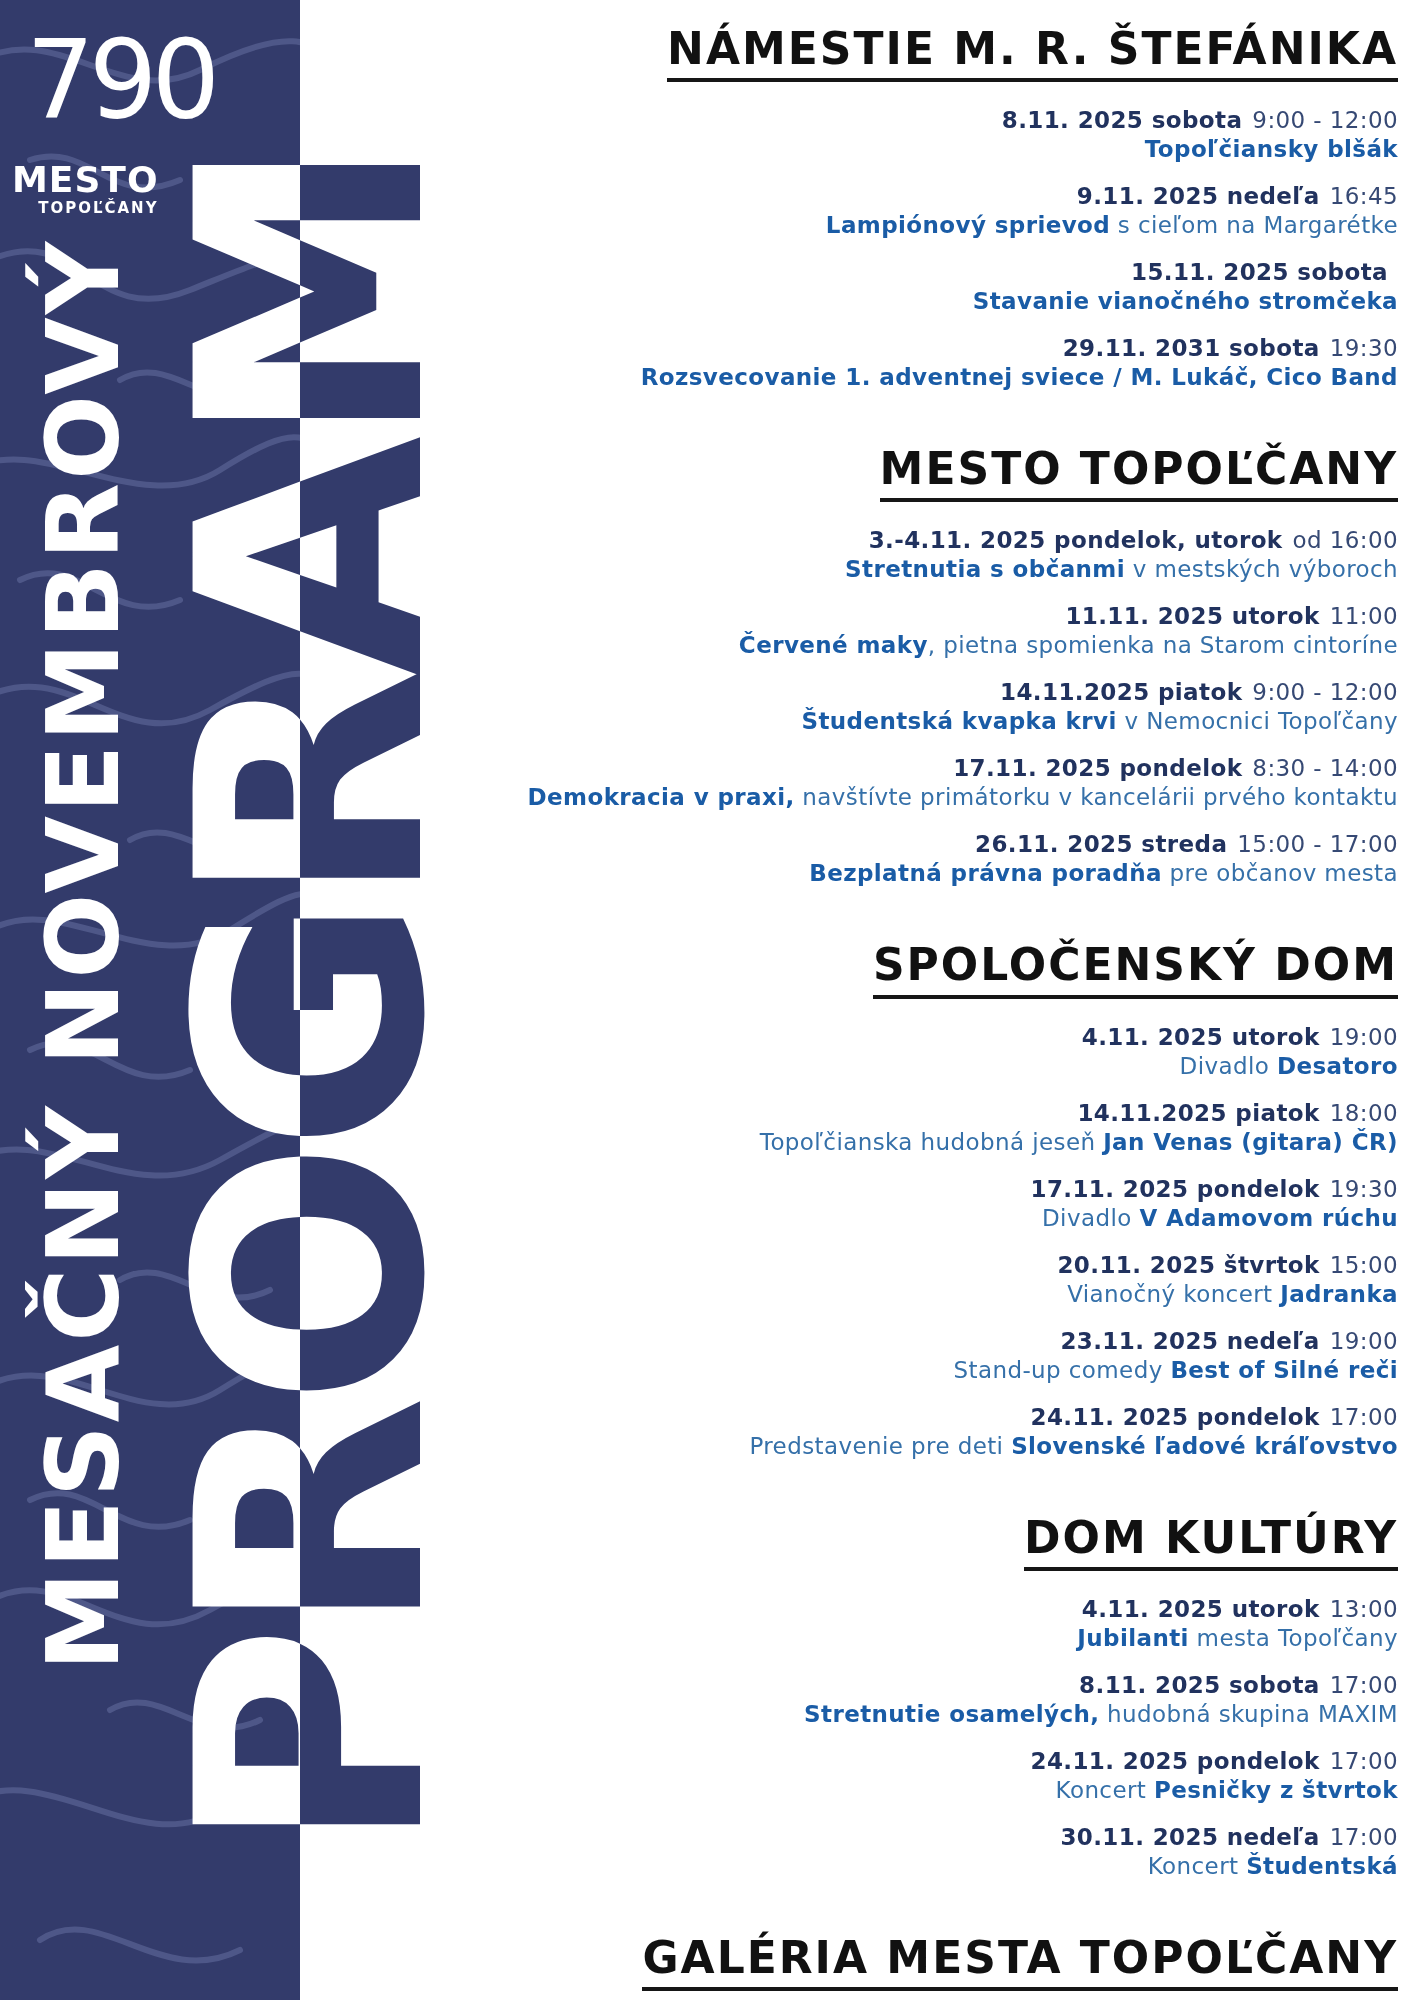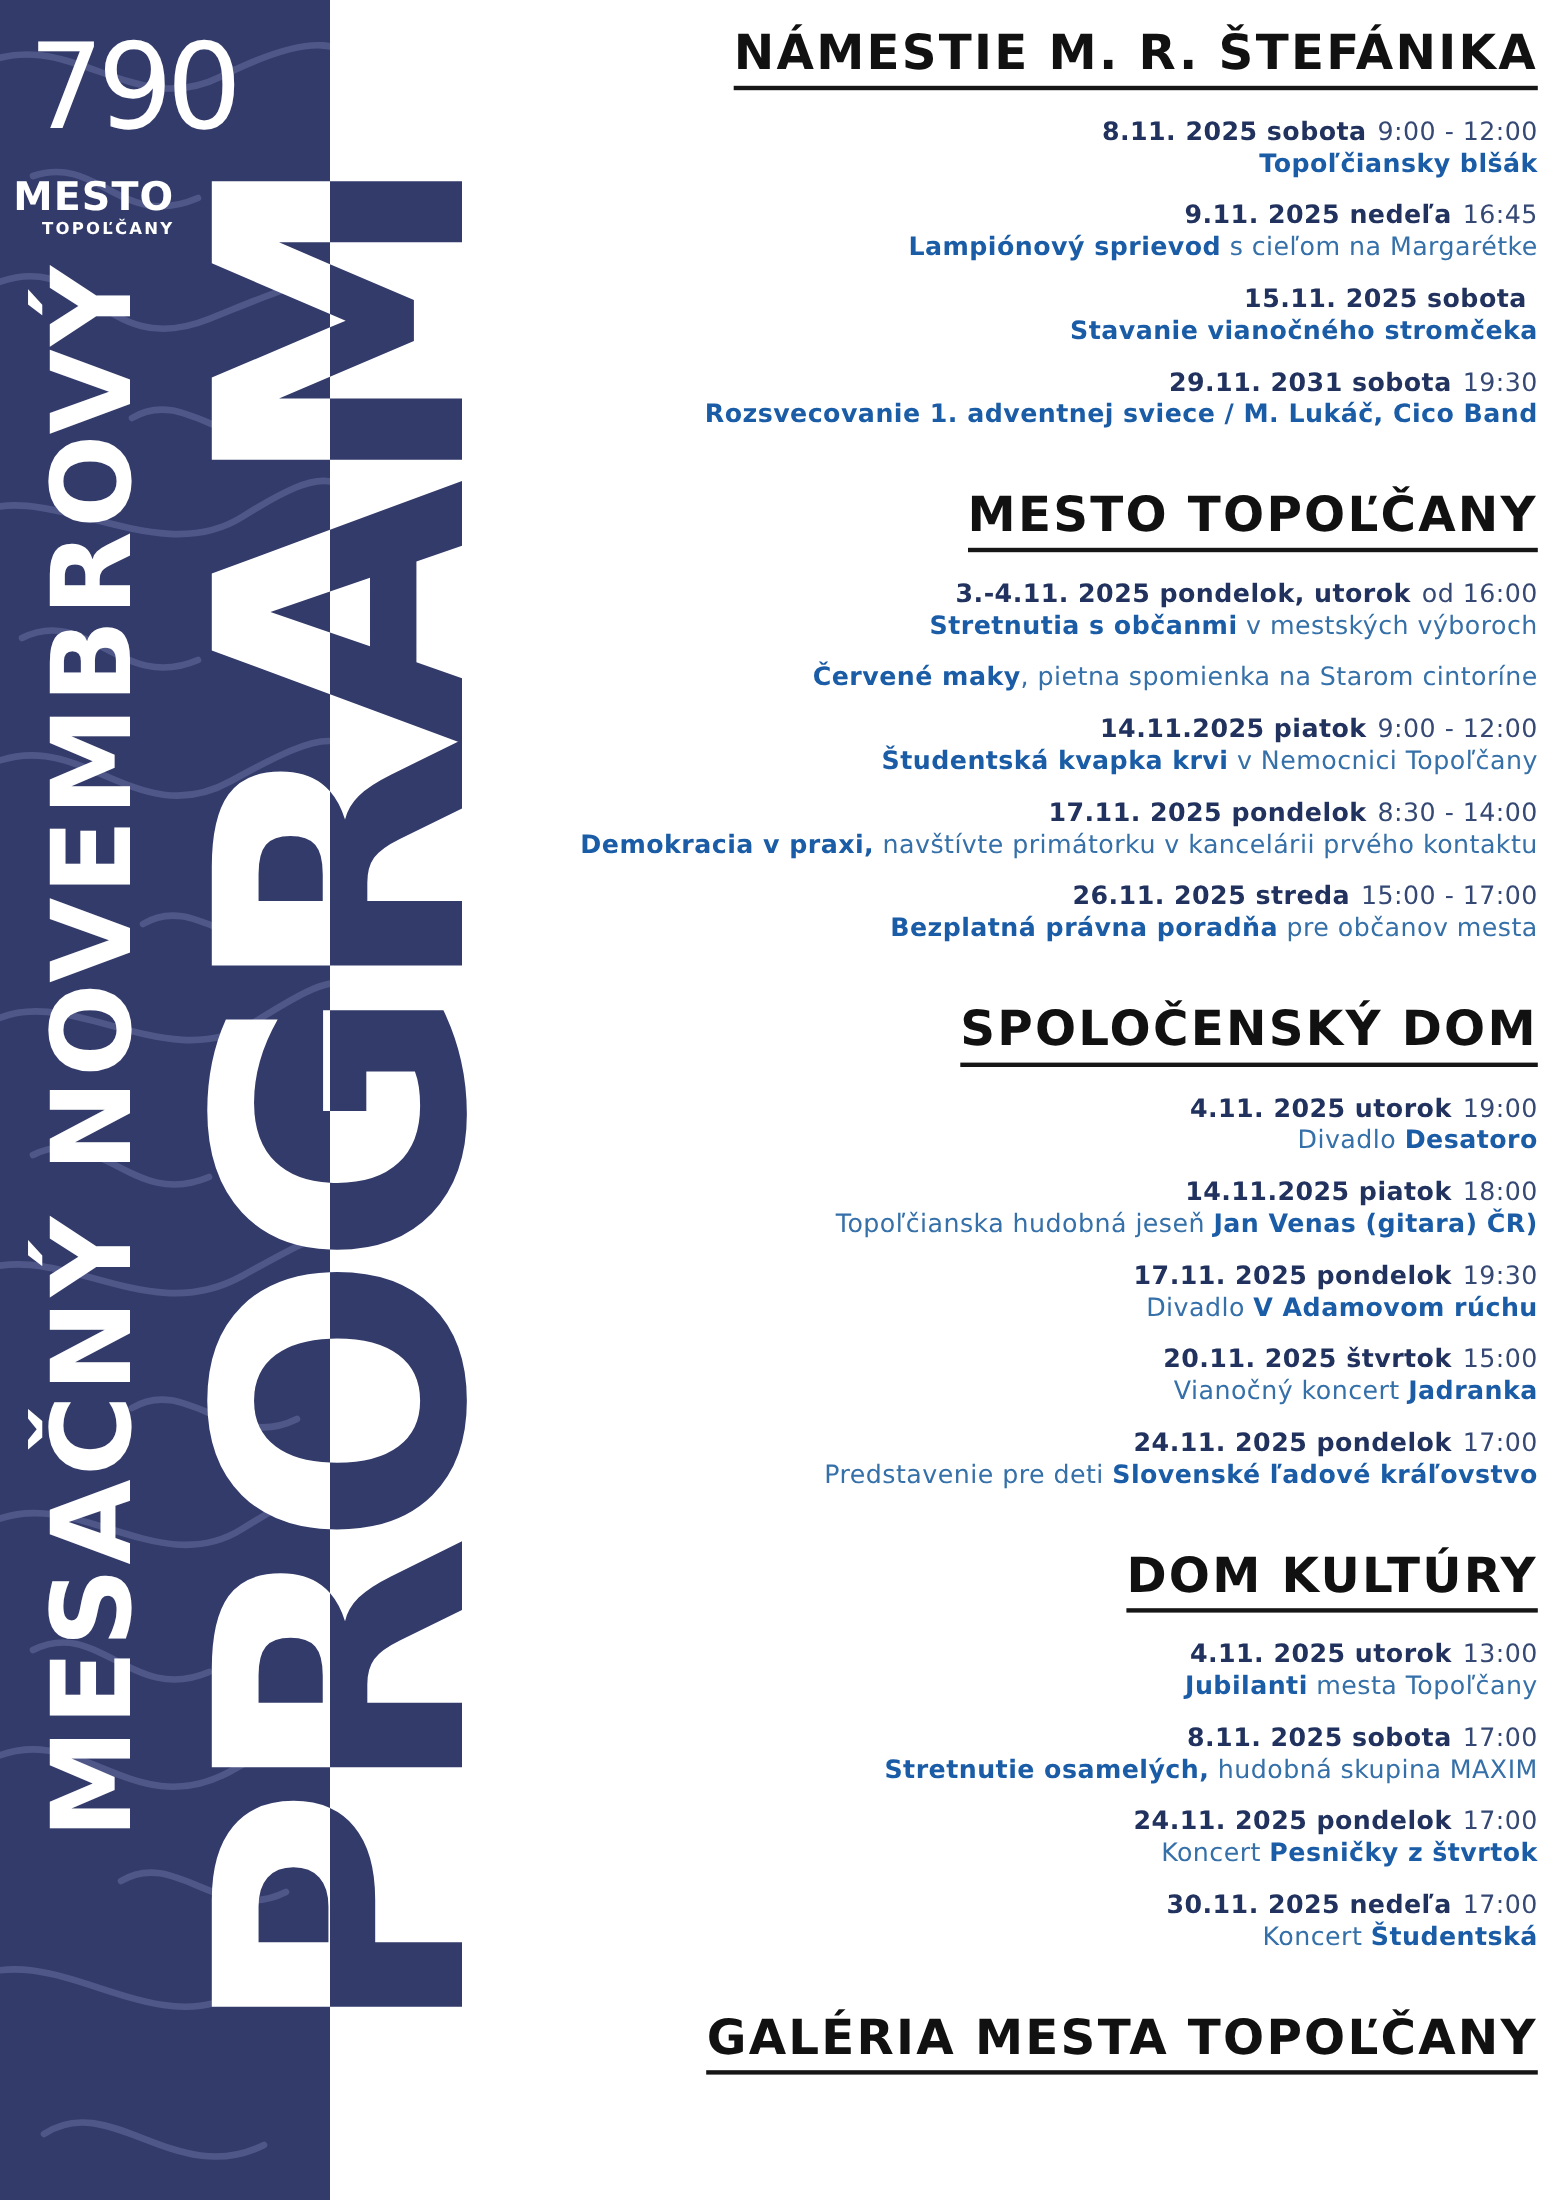--- a/index.html
+++ b/index.html
@@ -130,20 +130,21 @@
 
   <section class="sec">
     <h2 class="sec-title">MESTO TOPOĽČANY</h2>
     <div class="events">
   <div class="event">
     <div class="line1"><span class="date">3.-4.11. 2025 pondelok, utorok</span><span class="time">od 16:00</span></div>
     <div class="desc"><span class="b">Stretnutia s občanmi</span><span class="r"> v mestských výboroch</span></div>
   </div>
 
   <div class="event">
+    <div class="line1"><span class="date">11.11. 2025 utorok</span><span class="time">11:00</span></div>
     <div class="desc"><span class="b">Červené maky</span><span class="r">, pietna spomienka na Starom cintoríne</span></div>
   </div>
 
   <div class="event">
     <div class="line1"><span class="date">14.11.2025 piatok</span><span class="time">9:00 - 12:00</span></div>
     <div class="desc"><span class="b">Študentská kvapka krvi</span><span class="r"> v Nemocnici Topoľčany</span></div>
   </div>
 
   <div class="event">
     <div class="line1"><span class="date">17.11. 2025 pondelok</span><span class="time">8:30 - 14:00</span></div>
@@ -173,20 +174,24 @@
   <div class="event">
     <div class="line1"><span class="date">17.11. 2025 pondelok</span><span class="time">19:30</span></div>
     <div class="desc"><span class="r">Divadlo </span><span class="b">V Adamovom rúchu</span></div>
   </div>
 
   <div class="event">
     <div class="line1"><span class="date">20.11. 2025 štvrtok</span><span class="time">15:00</span></div>
     <div class="desc"><span class="r">Vianočný koncert </span><span class="b">Jadranka</span></div>
   </div>
 
+  <div class="event">
+    <div class="line1"><span class="date">23.11. 2025 nedeľa</span><span class="time">19:00</span></div>
+    <div class="desc"><span class="r">Stand-up comedy </span><span class="b">Best of Silné reči</span></div>
+  </div>
 
   <div class="event">
     <div class="line1"><span class="date">24.11. 2025 pondelok</span><span class="time">17:00</span></div>
     <div class="desc"><span class="r">Predstavenie pre deti </span><span class="b">Slovenské ľadové kráľovstvo</span></div>
   </div>
 </div>
   </section>
 
   <section class="sec">
     <h2 class="sec-title">DOM KULTÚRY</h2>

